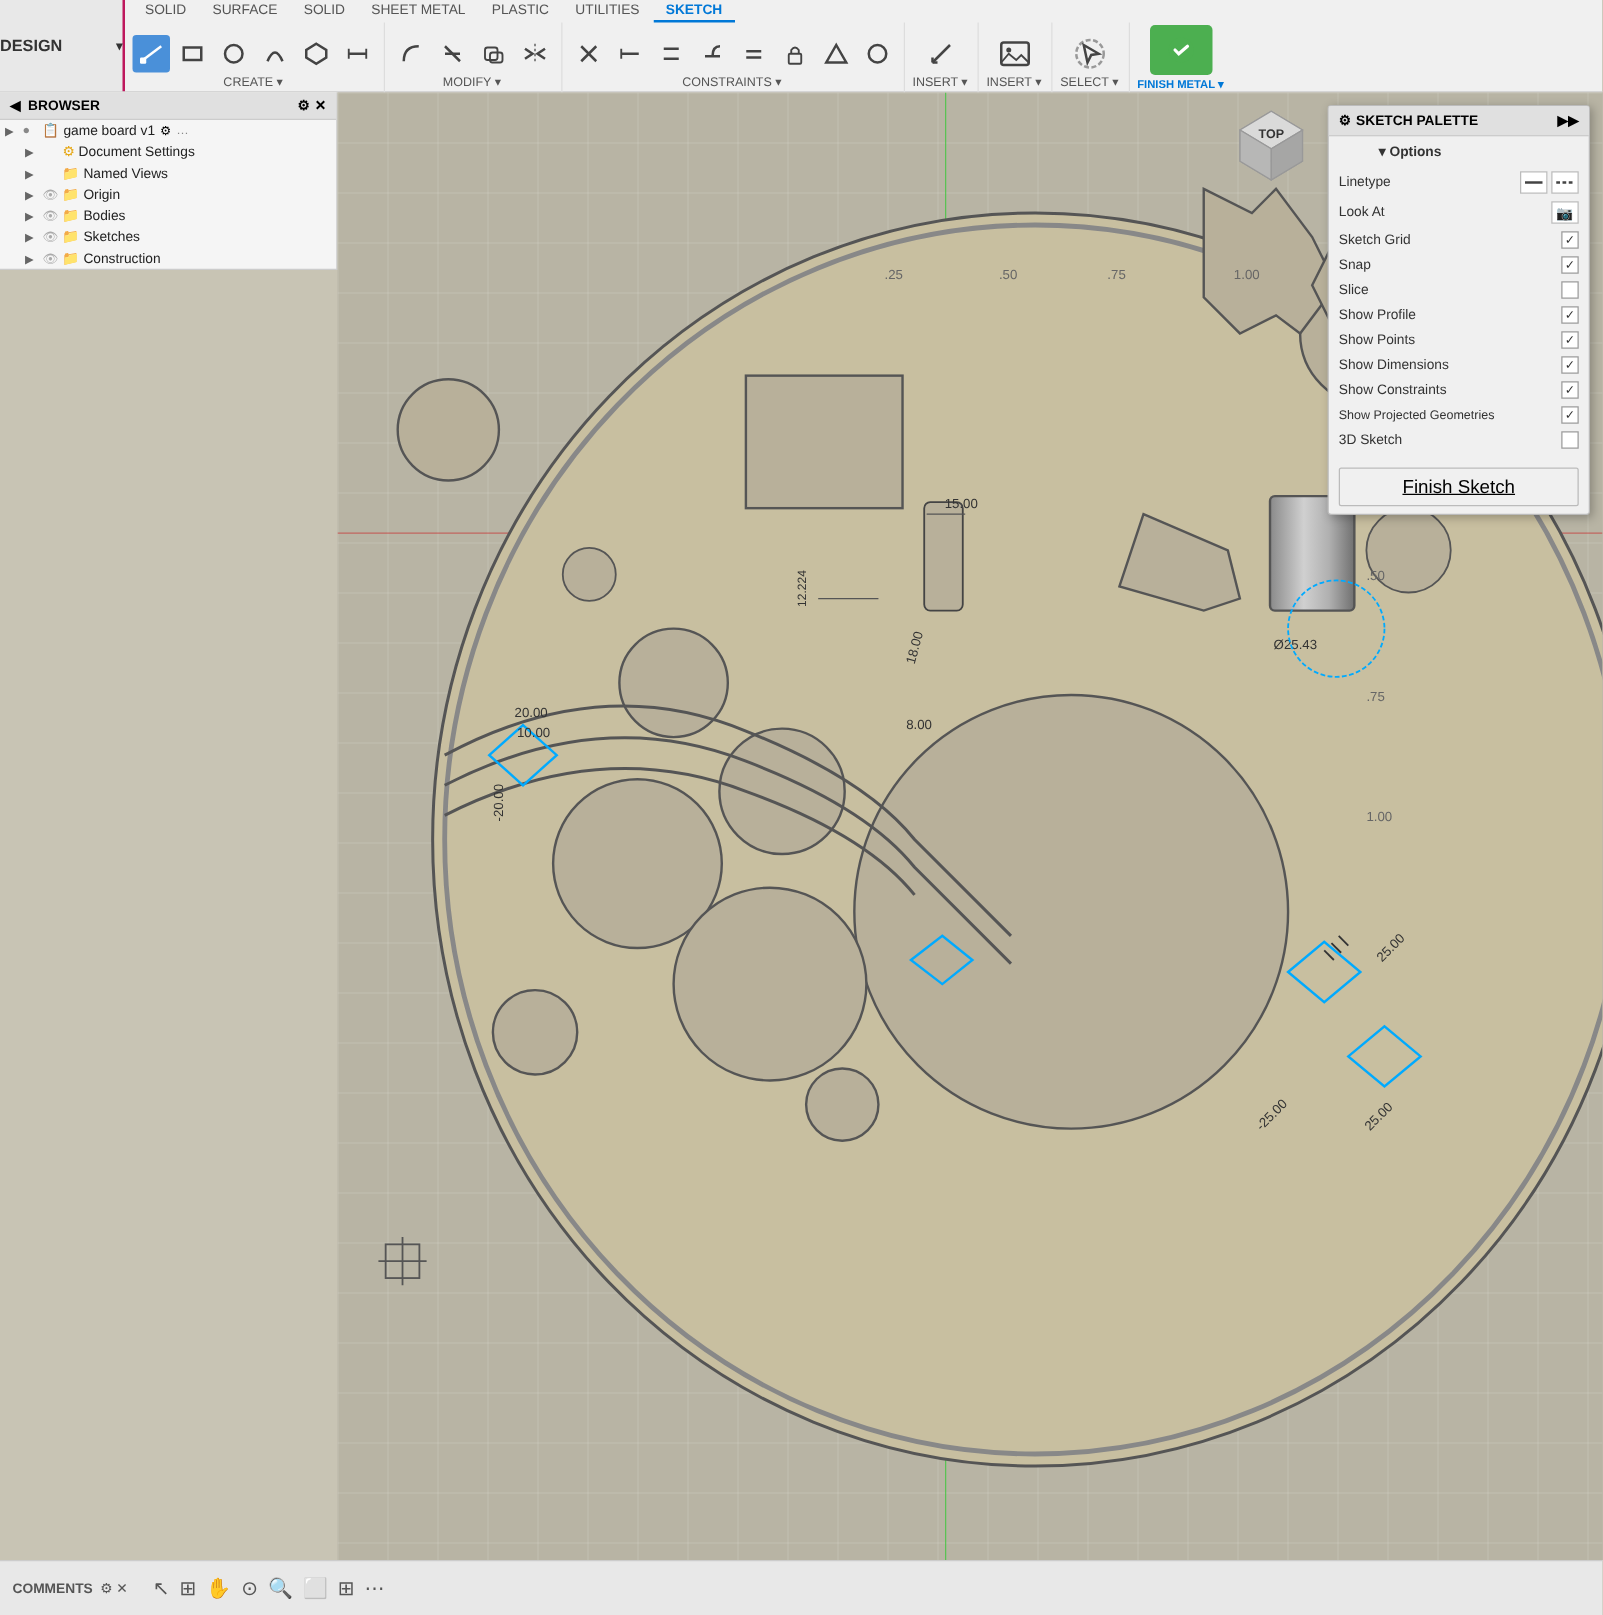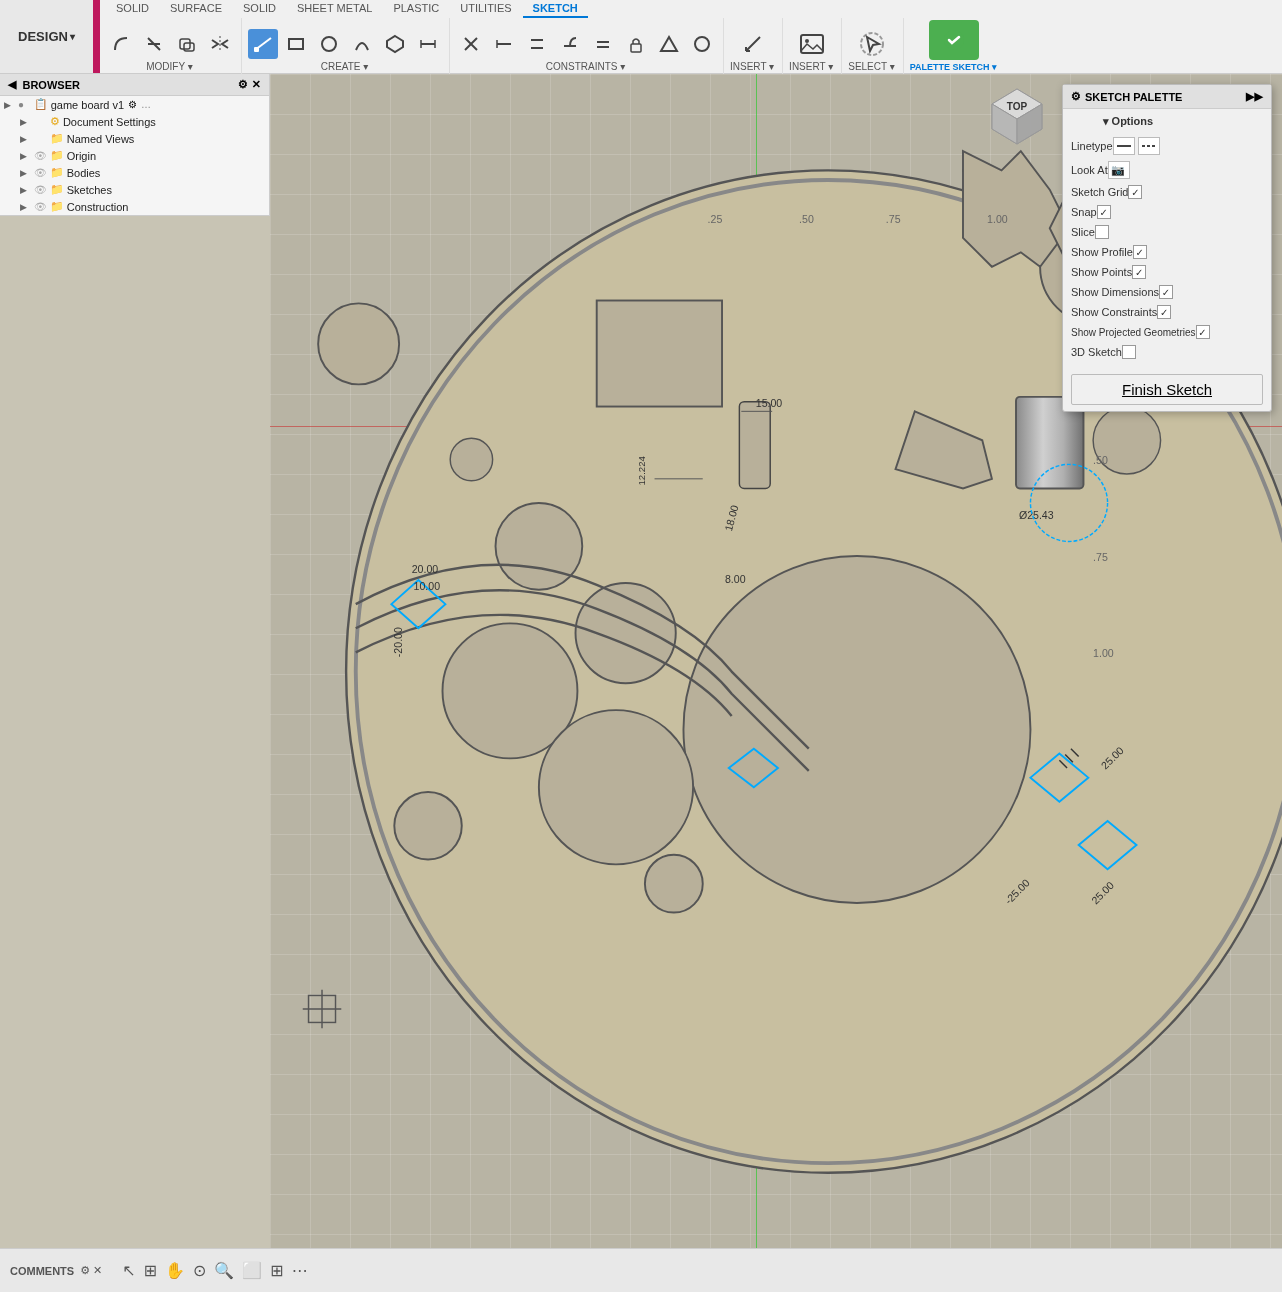--- a/index.html
+++ b/index.html
@@ -10,24 +10,24 @@
       width: 100%;
       height: 74px;
       background: #f0f0f0;
       border-bottom: 1px solid #ccc;
       display: flex;
       align-items: stretch;
     }
     .design-btn {
       width: 100px;
       background: #e8e8e8;
-      border-right: 7px solid #be185d;
-      display: flex;
-      align-items: center;
-      justify-content: center;
+      border-right: 2px solid #be185d;
+      display: flex;
+      align-items: center;
+      justify-content: space-between;
       font-size: 13px;
       font-weight: bold;
       cursor: pointer;
       color: #333;
     }
     .toolbar-icons-row {
       display: flex;
       align-items: center;
       gap: 3px;
       padding-bottom: 2px;
@@ -167,20 +167,21 @@
       font-weight: bold;
       color: #333;
       margin-bottom: 6px;
       display: flex;
       align-items: center;
       margin-left: 32px;
     }
     .palette-row {
       display: flex;
       align-items: center;
+      justify-content: space-between;
       padding: 3px 0;
       font-size: 11px;
     }
     .palette-row label { color: #333; }
     .palette-row .controls { display: flex; align-items: center; gap: 3px; }
     .checkbox-custom {
       width: 14px;
       height: 14px;
       border: 1px solid #999;
       background: white;
@@ -309,20 +310,61 @@
       <div class="tab-item">SHEET METAL</div>
       <div class="tab-item">PLASTIC</div>
       <div class="tab-item">UTILITIES</div>
       <div class="tab-item active">SKETCH</div>
     </div>
 
     <div class="toolbar-bottom-row">
 
       <div class="group-with-dropdown">
         <div class="toolbar-icons-row">
+          <div class="tb-icon active">
+            <svg width="20" height="20" viewBox="0 0 20 20">
+                <line x1="2" y1="16" x2="18" y2="4" stroke="white" stroke-width="2"></line>
+                <rect x="1" y="13" width="5" height="5" fill="white" rx="1"></rect>
+              </svg>
+          </div>
+          <div class="tb-icon">
+            <svg width="20" height="20" viewBox="0 0 20 20">
+                <rect x="3" y="5" width="14" height="10" fill="none" stroke="#444" stroke-width="2"></rect>
+              </svg>
+          </div>
+          <div class="tb-icon">
+            <svg width="20" height="20" viewBox="0 0 20 20">
+                <circle cx="10" cy="10" r="7" fill="none" stroke="#444" stroke-width="2"></circle>
+              </svg>
+          </div>
+          <div class="tb-icon">
+            <svg width="20" height="20" viewBox="0 0 20 20">
+                <path d="M4 16 Q10 2 16 16" fill="none" stroke="#444" stroke-width="2"></path>
+              </svg>
+          </div>
+          <div class="tb-icon">
+            <svg width="20" height="20" viewBox="0 0 20 20">
+                <polygon points="10,2 18,7 18,13 10,18 2,13 2,7" fill="none" stroke="#444" stroke-width="2"></polygon>
+              </svg>
+          </div>
+          <div class="tb-icon">
+            <svg width="20" height="20" viewBox="0 0 20 20">
+                <line x1="3" y1="10" x2="17" y2="10" stroke="#444" stroke-width="2"></line>
+                <line x1="3" y1="6" x2="3" y2="14" stroke="#444" stroke-width="1.5"></line>
+                <line x1="17" y1="6" x2="17" y2="14" stroke="#444" stroke-width="1.5"></line>
+              </svg>
+          </div>
+        </div>
+        <div class="group-label-row">
+          <span>CREATE ▾</span>
+        </div>
+      </div>
+
+      <div class="group-with-dropdown">
+        <div class="toolbar-icons-row">
           <div class="tb-icon">
             <svg width="20" height="20" viewBox="0 0 20 20">
                 <path d="M4 16 Q4 4 16 4" fill="none" stroke="#444" stroke-width="2"></path>
               </svg>
           </div>
           <div class="tb-icon">
             <svg width="20" height="20" viewBox="0 0 20 20">
                 <line x1="4" y1="4" x2="16" y2="16" stroke="#444" stroke-width="2"></line>
                 <line x1="4" y1="10" x2="16" y2="10" stroke="#444" stroke-width="2"></line>
               </svg>
@@ -336,61 +378,20 @@
           <div class="tb-icon">
             <svg width="20" height="20" viewBox="0 0 20 20">
                 <line x1="10" y1="2" x2="10" y2="18" stroke="#444" stroke-width="1" stroke-dasharray="2,2"></line>
                 <path d="M2 6 L8 10 L2 14" fill="none" stroke="#444" stroke-width="2"></path>
                 <path d="M18 6 L12 10 L18 14" fill="none" stroke="#444" stroke-width="2"></path>
               </svg>
           </div>
         </div>
         <div class="group-label-row">
           <span>MODIFY ▾</span>
-        </div>
-      </div>
-
-      <div class="group-with-dropdown">
-        <div class="toolbar-icons-row">
-          <div class="tb-icon active">
-            <svg width="20" height="20" viewBox="0 0 20 20">
-                <line x1="2" y1="16" x2="18" y2="4" stroke="white" stroke-width="2"></line>
-                <rect x="1" y="13" width="5" height="5" fill="white" rx="1"></rect>
-              </svg>
-          </div>
-          <div class="tb-icon">
-            <svg width="20" height="20" viewBox="0 0 20 20">
-                <rect x="3" y="5" width="14" height="10" fill="none" stroke="#444" stroke-width="2"></rect>
-              </svg>
-          </div>
-          <div class="tb-icon">
-            <svg width="20" height="20" viewBox="0 0 20 20">
-                <circle cx="10" cy="10" r="7" fill="none" stroke="#444" stroke-width="2"></circle>
-              </svg>
-          </div>
-          <div class="tb-icon">
-            <svg width="20" height="20" viewBox="0 0 20 20">
-                <path d="M4 16 Q10 2 16 16" fill="none" stroke="#444" stroke-width="2"></path>
-              </svg>
-          </div>
-          <div class="tb-icon">
-            <svg width="20" height="20" viewBox="0 0 20 20">
-                <polygon points="10,2 18,7 18,13 10,18 2,13 2,7" fill="none" stroke="#444" stroke-width="2"></polygon>
-              </svg>
-          </div>
-          <div class="tb-icon">
-            <svg width="20" height="20" viewBox="0 0 20 20">
-                <line x1="3" y1="10" x2="17" y2="10" stroke="#444" stroke-width="2"></line>
-                <line x1="3" y1="6" x2="3" y2="14" stroke="#444" stroke-width="1.5"></line>
-                <line x1="17" y1="6" x2="17" y2="14" stroke="#444" stroke-width="1.5"></line>
-              </svg>
-          </div>
-        </div>
-        <div class="group-label-row">
-          <span>CREATE ▾</span>
         </div>
       </div>
 
       <div class="group-with-dropdown">
         <div class="toolbar-icons-row">
           <div class="tb-icon">
             <svg width="20" height="20" viewBox="0 0 20 20">
                 <line x1="4" y1="16" x2="16" y2="4" stroke="#444" stroke-width="2"></line>
                 <line x1="4" y1="4" x2="16" y2="16" stroke="#444" stroke-width="2"></line>
               </svg>
@@ -488,21 +489,21 @@
       <div class="group-with-dropdown" style="border-right:none;">
         <div class="toolbar-icons-row">
           <div class="tb-icon green" style="width:50px;height:40px;font-size:11px;font-weight:bold;flex-direction:column;gap:2px;">
             <svg width="24" height="24" viewBox="0 0 24 24">
                 <circle cx="12" cy="12" r="10" fill="#4caf50"></circle>
                 <path d="M7 12 L10 15 L17 9" stroke="white" stroke-width="2.5" fill="none" stroke-linecap="round"></path>
               </svg>
           </div>
         </div>
         <div class="group-label-row">
-          <span style="font-size:9px;color:#0078d7;font-weight:bold;">PALETTE SKETCH ▾</span>
+          <span style="font-size:9px;color:#0078d7;font-weight:bold;">FINISH METAL ▾</span>
         </div>
       </div>
     </div>
   </div>
 </div>
 
 <div id="browser-panel">
   <div class="browser-header">
     <span style="margin-right:6px;cursor:pointer;">◀</span>
     <span>BROWSER</span>

